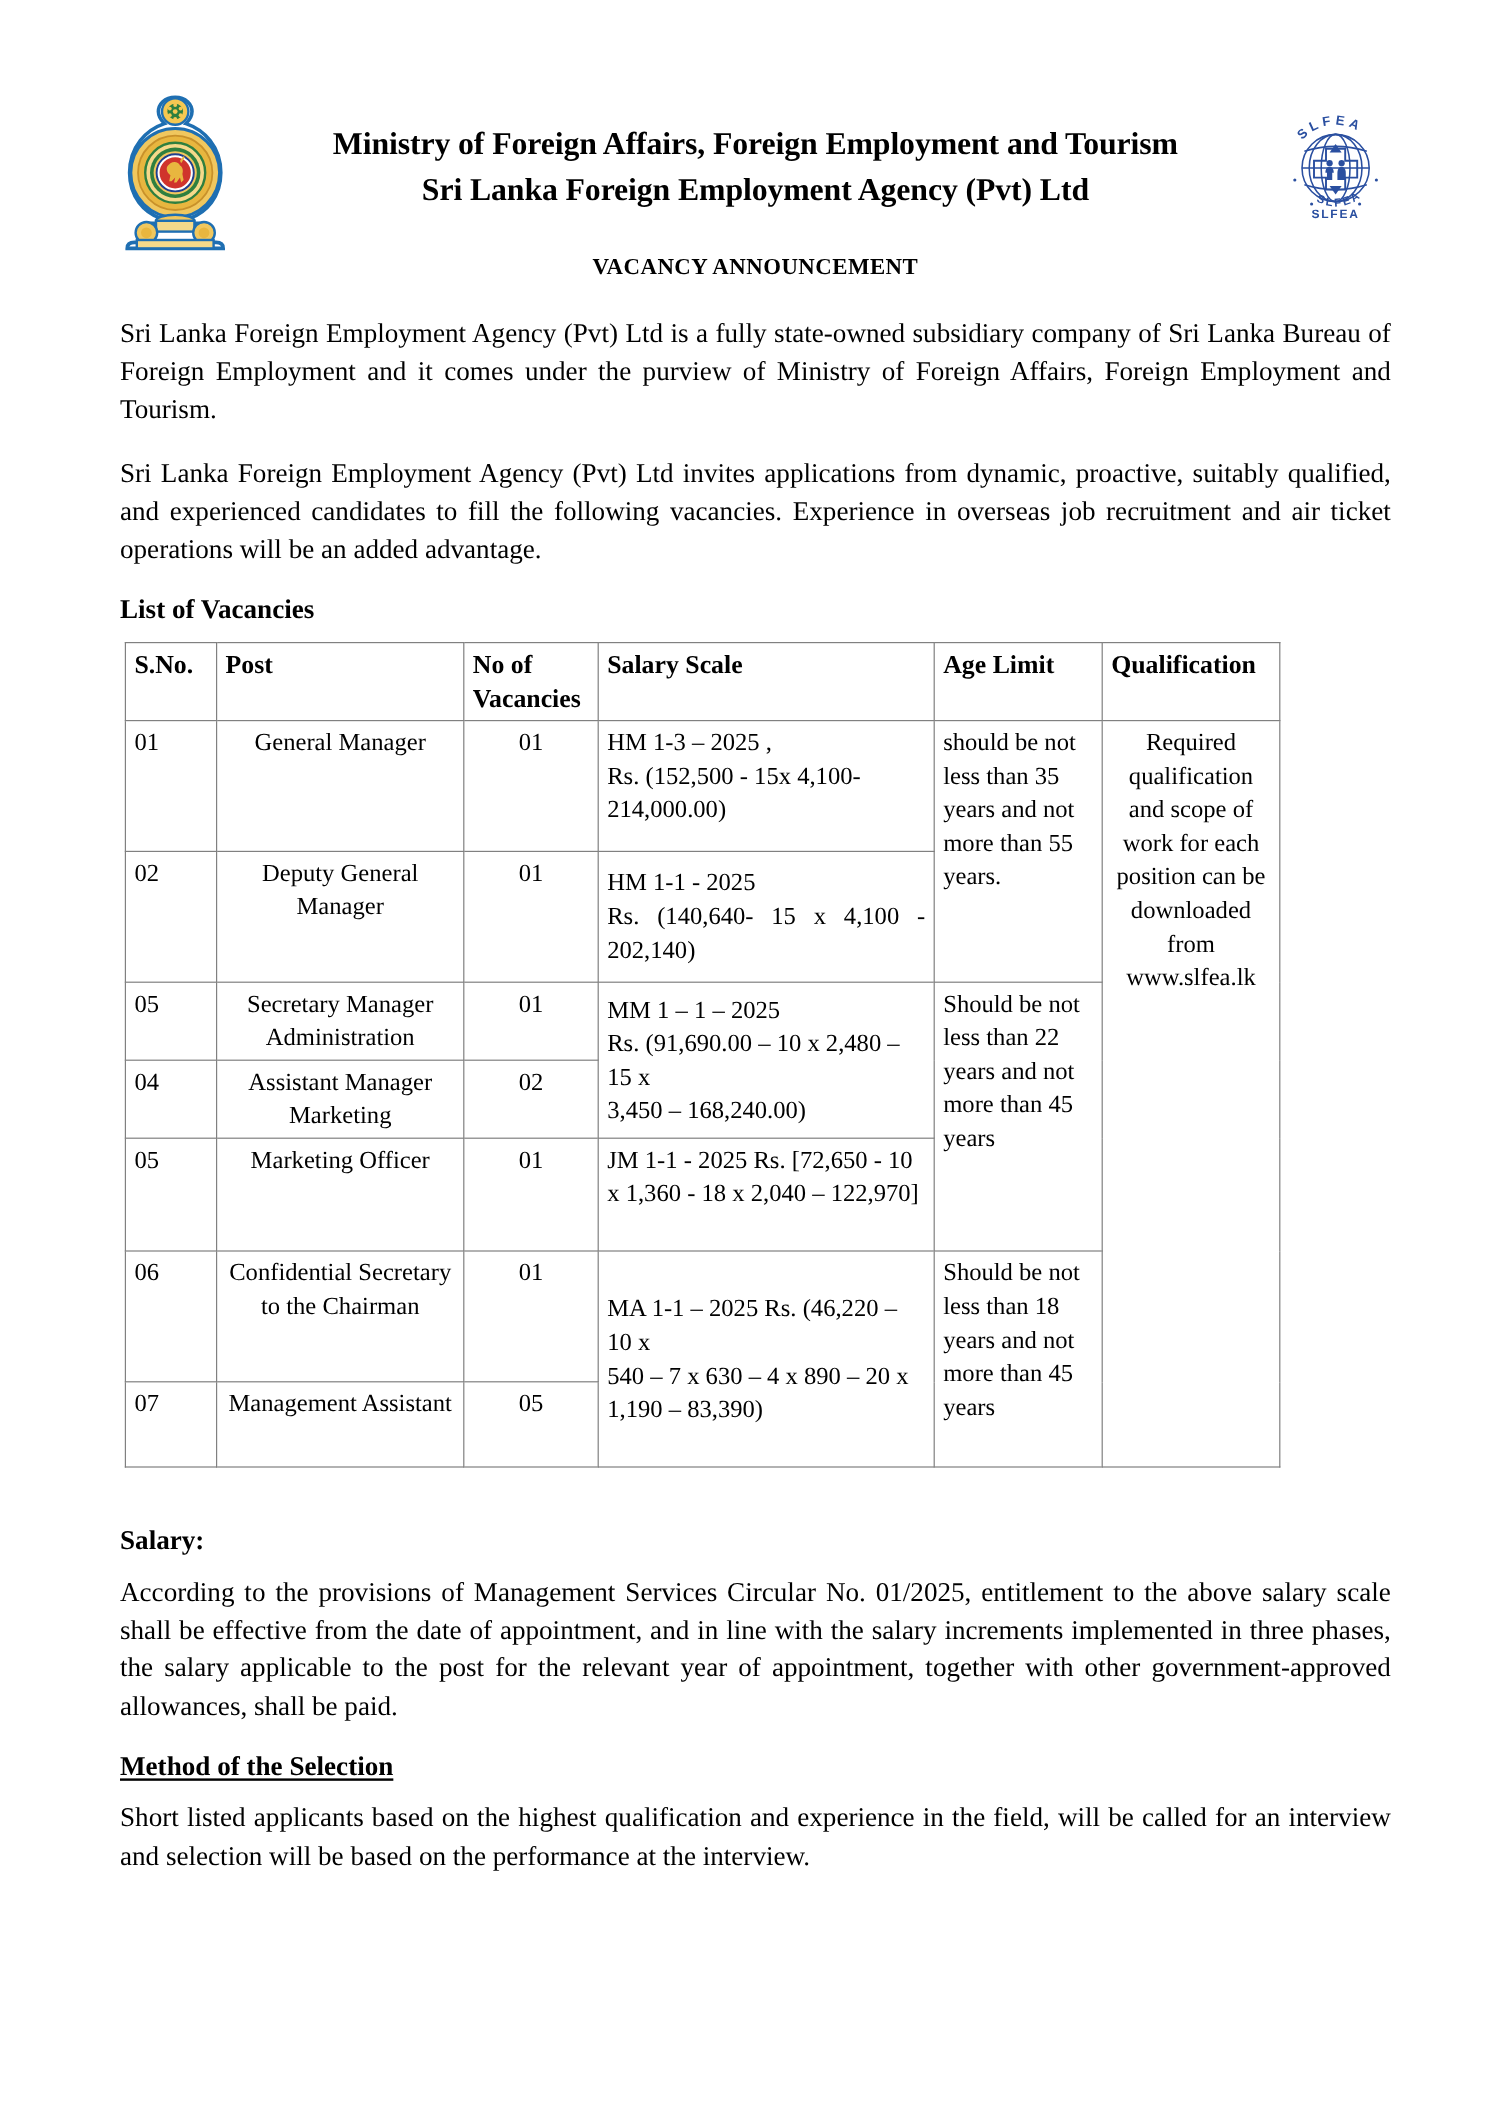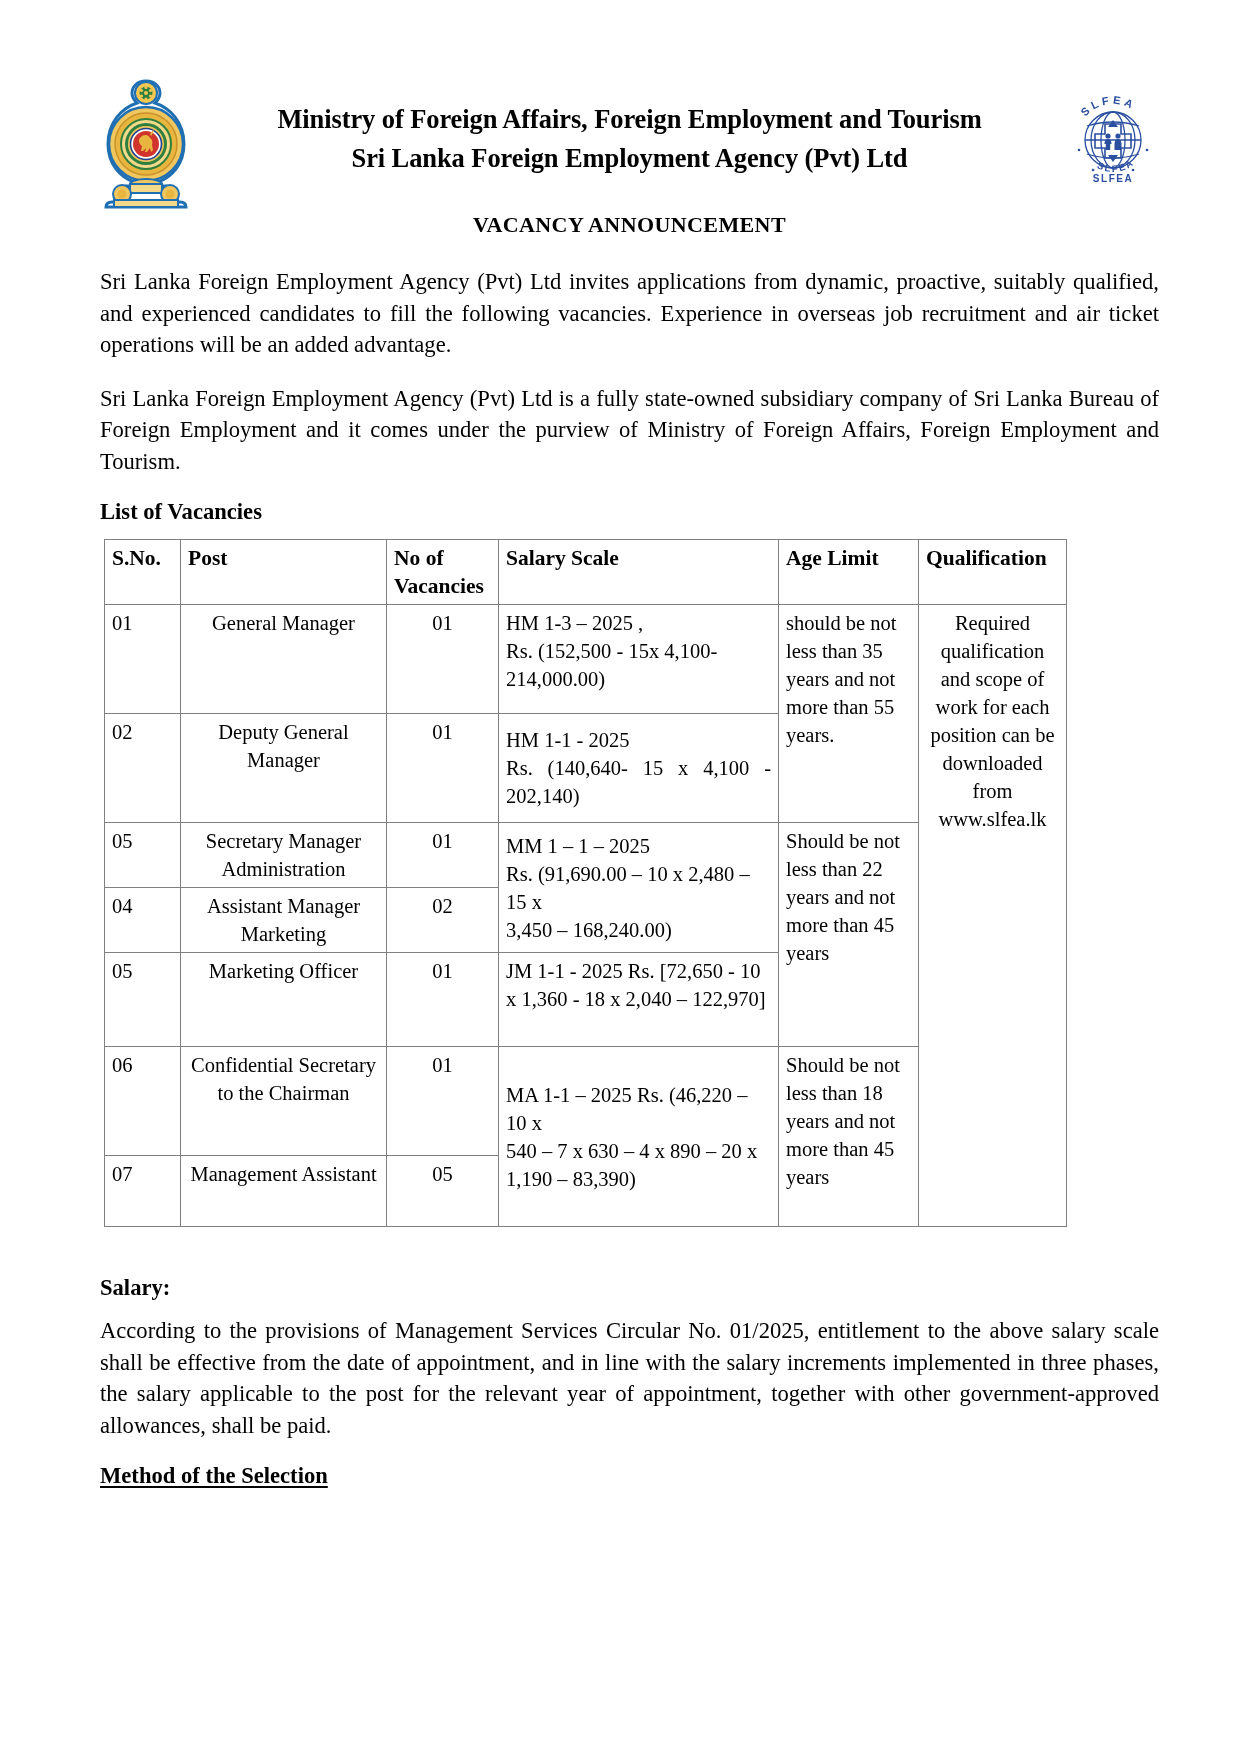--- a/index.html
+++ b/index.html
@@ -52,21 +52,21 @@
     width: 92px;
     height: 96px;
     flex: 0 0 92px;
     position: relative;
     margin-top: 12px;
   }
 
   .vacancy-title {
     text-align: center;
     font-weight: bold;
-    font-size: 22px;
+    font-size: 19px;
     letter-spacing: 0.4px;
     margin-top: 4px;
     margin-bottom: 28px;
   }
 
   
   p.body-text {
     font-size: 22.6px;
     line-height: 31.5px;
     text-align: justify;
@@ -250,22 +250,22 @@
           <circle cx="80" cy="60" r="1.3"></circle>
           <circle cx="26" cy="80" r="1.3"></circle>
           <circle cx="66" cy="80" r="1.3"></circle>
         </g>
       </svg>
     </div>
   </div>
 
   <div class="vacancy-title">VACANCY ANNOUNCEMENT</div>
 
+  <p class="body-text">Sri Lanka Foreign Employment Agency (Pvt) Ltd is a fully state-owned subsidiary company of Sri Lanka Bureau of Foreign Employment and it comes under the purview of Ministry of Foreign Affairs, Foreign Employment and Tourism.</p>
   <p class="body-text">Sri Lanka Foreign Employment Agency (Pvt) Ltd invites applications from dynamic, proactive, suitably qualified, and experienced candidates to fill the following vacancies. Experience in overseas job recruitment and air ticket operations will be an added advantage.</p>
-  <p class="body-text">Sri Lanka Foreign Employment Agency (Pvt) Ltd is a fully state-owned subsidiary company of Sri Lanka Bureau of Foreign Employment and it comes under the purview of Ministry of Foreign Affairs, Foreign Employment and Tourism.</p>
 
   <h3 class="section-head">List of Vacancies</h3>
 
   <table class="vacancy-table">
     <colgroup>
       <col class="c-sno">
         <col class="c-post">
         <col class="c-nov">
       <col class="c-sal">
         <col class="c-age">
@@ -355,14 +355,15 @@
 
     </tbody>
   </table>
 
   <div class="after-table"></div>
 
   <h3 class="section-head">Salary:</h3>
   <p class="body-text">According to the provisions of Management Services Circular No. 01/2025, entitlement to the above salary scale shall be effective from the date of appointment, and in line with the salary increments implemented in three phases, the salary applicable to the post for the relevant year of appointment, together with other government-approved allowances, shall be paid.</p>
 
   <h3 class="section-head underlined">Method of the Selection</h3>
+  <p class="body-text">Short listed applicants based on the highest qualification and experience in the field, will be called for an interview and selection will be based on the performance at the interview.</p>
 
 </div>
 
 </body></html>

